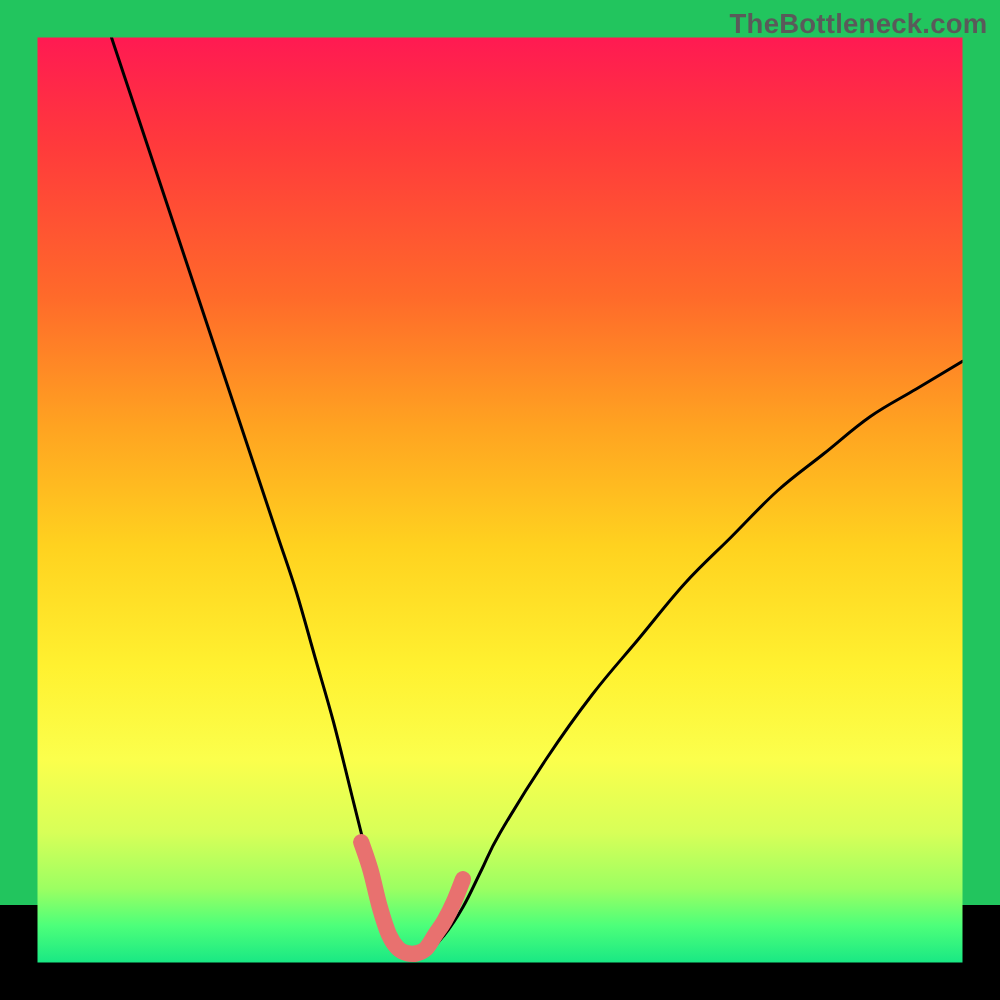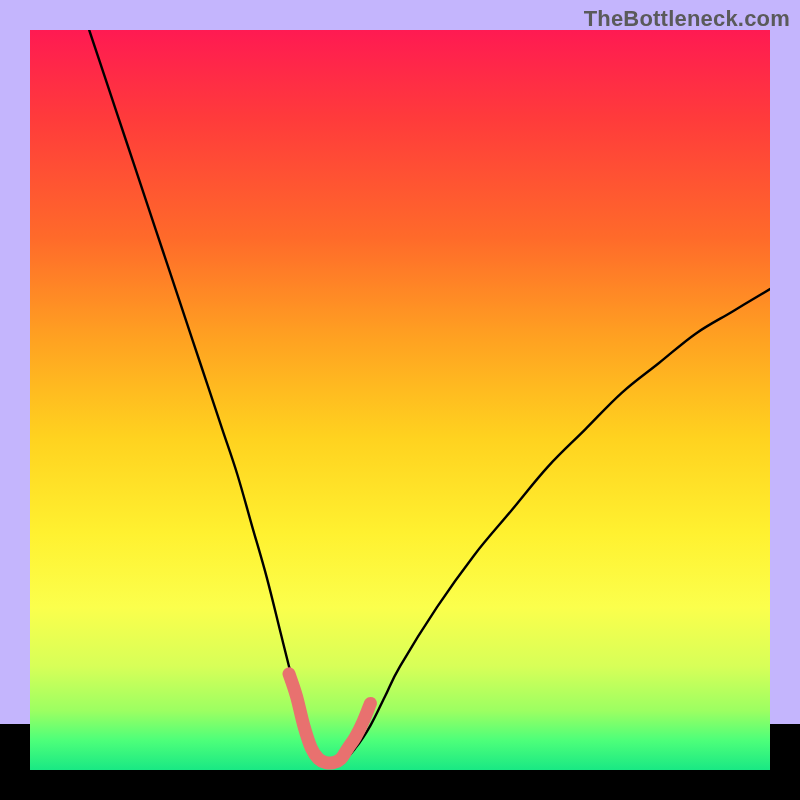--- a/index.html
+++ b/index.html
@@ -8,21 +8,21 @@
     width: 800px;
     height: 800px;
     background: #000;
     overflow: hidden;
     font-family: Arial, Helvetica, sans-serif;
   }
   .frame {
     position: relative;
     width: 800px;
     height: 724px;
-    background: #c4b5fd;
+    background: #22c55e;
   }
   .plot {
     position: absolute;
     left: 30px;
     top: 30px;
     width: 740px;
     height: 740px;
     background: linear-gradient(to bottom,
       #ff1a52 0%,
       #ff3b3b 12%,

